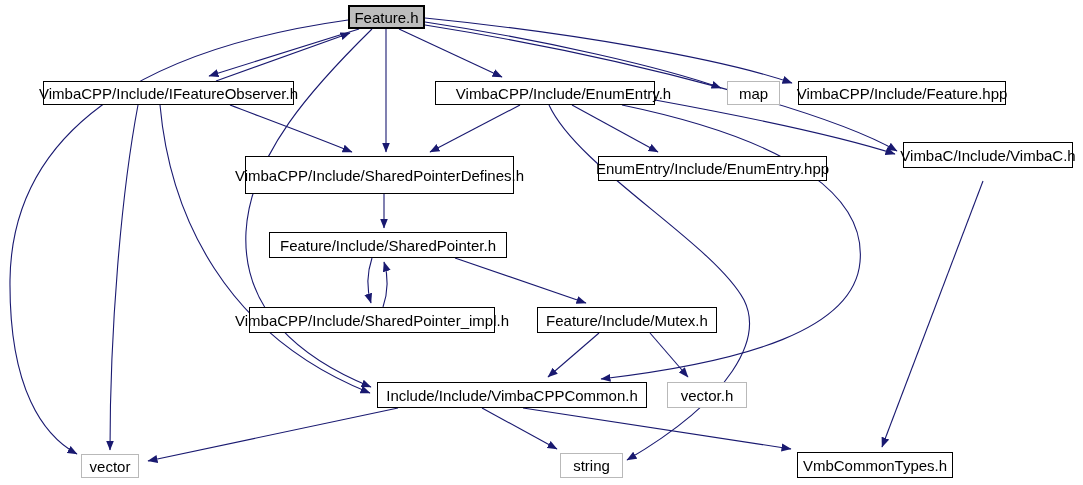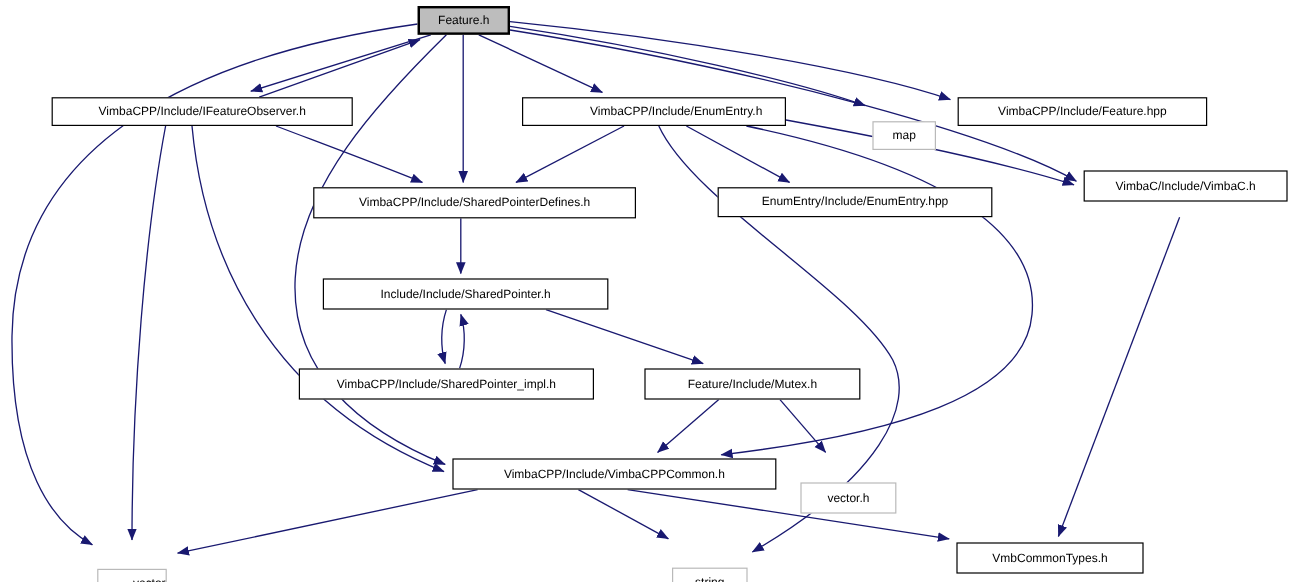--- a/index.html
+++ b/index.html
@@ -10,26 +10,26 @@
     font-family:"Liberation Sans", sans-serif;
     overflow:hidden;
   }
   #edge-layer{position:absolute;left:0;top:0;width:1083px;height:485px;}
   .node{
     position:absolute;
     display:flex;align-items:center;justify-content:center;
     box-sizing:border-box;
     background:#ffffff;
     border:1px solid #000000;
-    font-size:10px;
+    font-size:15px;
     color:#000000;
     white-space:nowrap;
     z-index:2;
   }
-  .node.external{border-color:#b9b9b9;margin-top:20px;}
+  .node.external{border-color:#b9b9b9;}
   .node.current{background:#bdbdbd;border:2px solid #000000;}
 </style>
 </head>
 <body>
 
 <div id="canvas">
   <svg id="edge-layer" xmlns="http://www.w3.org/2000/svg" width="1083" height="485" viewBox="0 0 1083 485">
     <defs>
       <marker id="arrowhead" markerUnits="userSpaceOnUse" markerWidth="11" markerHeight="9" refX="9.5" refY="4.5" orient="auto">
         <path d="M0,0.5 L10,4.5 L0,8.5 z" fill="#191970"></path>
@@ -74,45 +74,45 @@
       </div>
       <div class="node linked" style="left: 435px; top: 81px; width: 220px; height: 24px; padding-left: 37px;">
         <span>VimbaCPP/Include/EnumEntry.h</span>
       </div>
       <div class="node external" style="left: 727px; top: 81px; width: 53px; height: 24px;">
         <span>map</span>
       </div>
       <div class="node linked" style="left: 798px; top: 81px; width: 208px; height: 24px;">
         <span>VimbaCPP/Include/Feature.hpp</span>
       </div>
-      <div class="node linked" style="left: 261px; top: 156px; width: 269px; height: 26px;">
+      <div class="node linked" style="left: 245px; top: 156px; width: 269px; height: 38px;">
         <span>VimbaCPP/Include/SharedPointerDefines.h</span>
       </div>
       <div class="node linked" style="left: 598px; top: 156px; width: 229px; height: 25px;">
         <span>EnumEntry/Include/EnumEntry.hpp</span>
       </div>
       <div class="node linked" style="left: 903px; top: 142px; width: 170px; height: 26px;">
         <span>VimbaC/Include/VimbaC.h</span>
       </div>
       <div class="node linked" style="left: 269px; top: 232px; width: 238px; height: 26px;">
-        <span>Include/Include/SharedPointer.h</span>
+        <span>Feature/Include/SharedPointer.h</span>
       </div>
       <div class="node linked" style="left: 249px; top: 307px; width: 246px; height: 26px;">
         <span>VimbaCPP/Include/SharedPointer_impl.h</span>
       </div>
       <div class="node linked" style="left: 537px; top: 307px; width: 180px; height: 26px;">
         <span>Feature/Include/Mutex.h</span>
       </div>
       <div class="node linked" style="left: 377px; top: 382px; width: 270px; height: 26px;">
-        <span>VimbaCPP/Include/VimbaCPPCommon.h</span>
+        <span>Include/Include/VimbaCPPCommon.h</span>
       </div>
       <div class="node external" style="left: 667px; top: 382px; width: 80px; height: 26px;">
         <span>vector.h</span>
       </div>
-      <div class="node external" style="left: 81px; top: 454px; width: 58px; height: 24px; justify-content: flex-end;">
+      <div class="node external" style="left: 81px; top: 454px; width: 58px; height: 24px;">
         <span>vector</span>
       </div>
       <div class="node external" style="left: 560px; top: 453px; width: 63px; height: 25px; text-align: center;">
         <span>string</span>
       </div>
       <div class="node linked" style="left: 797px; top: 452px; width: 156px; height: 26px;">
         <span>VmbCommonTypes.h</span>
       </div>
     </div>
 </div>

